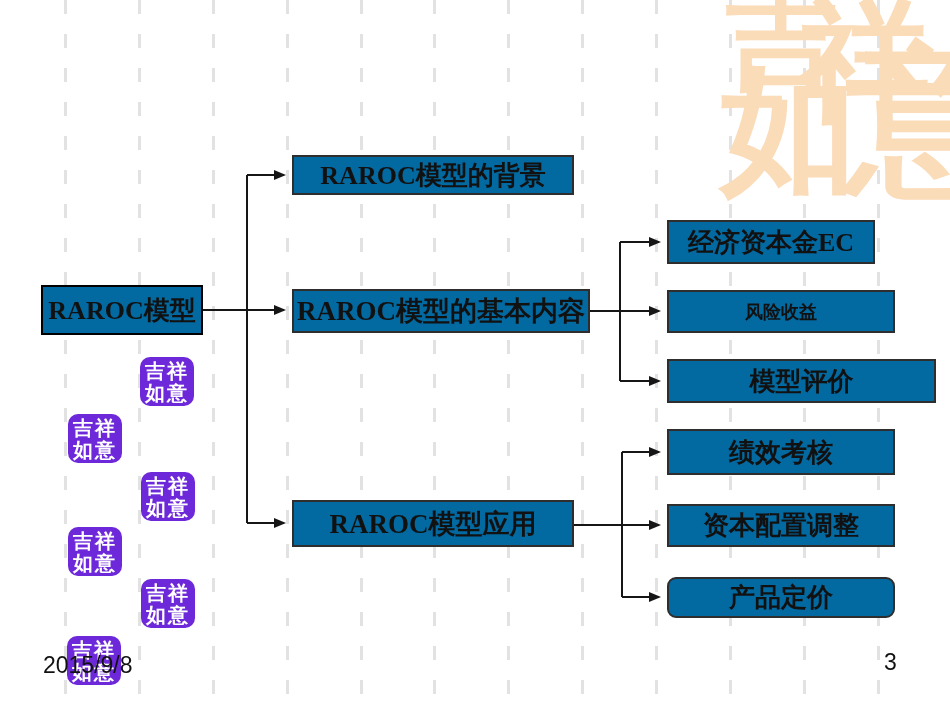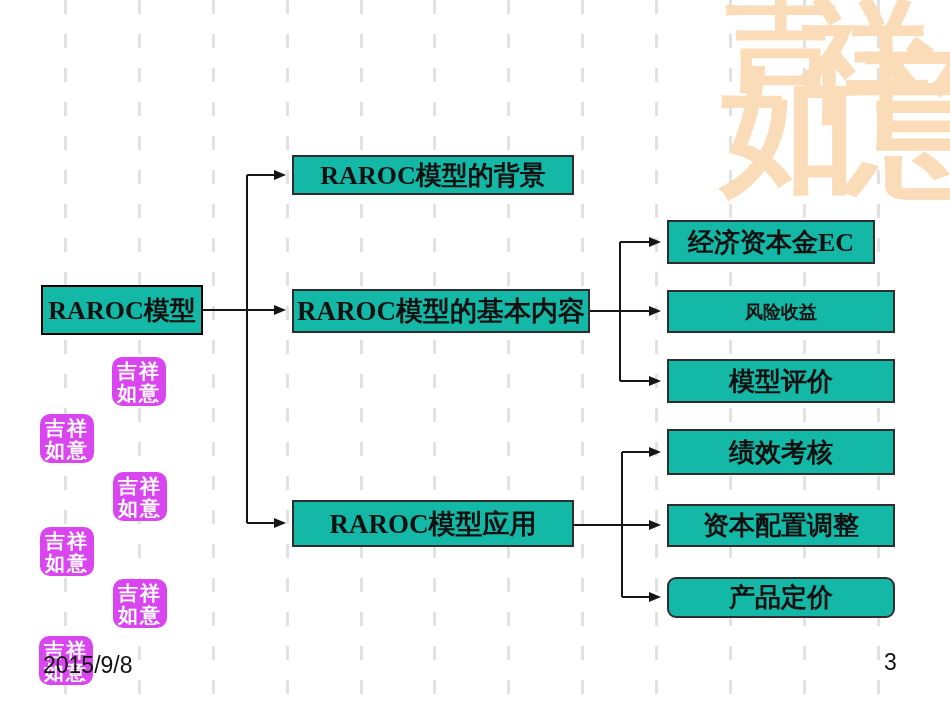--- a/index.html
+++ b/index.html
@@ -8,44 +8,45 @@
     overflow:hidden;font-family:"Liberation Serif","DejaVu Serif",serif;
   }
   
   .guide{
     position:absolute;top:0;bottom:0;width:3px;
     background-image:repeating-linear-gradient(to bottom,#e2e2e2 0 14px,transparent 14px 34px);
   }
   
   .stamp{
     position:absolute;width:52px;height:49px;border-radius:10px;
-    background:#d946ef;color:#ffffff;font-weight:bold;
+    background:#6d28d9;color:#ffffff;font-weight:bold;
     font-size:20px;line-height:22px;text-align:center;
     padding-top:3px;box-sizing:border-box;
     width:54px;word-break:break-all;letter-spacing:2px;
     font-family:Liberation Sans, sans-serif;
+    margin-left:28px;
   }
   .big-char{
     position:absolute;color:#fbdcb9;font-weight:bold;line-height:1;
     font-family:"Liberation Serif",serif;user-select:none;
   }
   
   .dbox{
-    position:absolute;background:#14b8a6;border:2px solid #2e2e2e;
+    position:absolute;background:#0369a1;border:2px solid #2e2e2e;
     display:flex;align-items:center;justify-content:center;
     font-weight:bold;color:#111;box-sizing:border-box;
     font-family:"Liberation Serif","DejaVu Serif",serif;
   }
   .root{left:41px;top:285px;width:162px;height:50px;font-size:26px;border-color:#000;}
   .mid1{left:292px;top:155px;width:282px;height:40px;font-size:26px;}
   .mid2{left:292px;top:289px;width:298px;height:44px;font-size:27px;}
   .mid3{left:292px;top:500px;width:282px;height:47px;font-size:27px;}
   .r1{left:667px;top:220px;width:208px;height:44px;font-size:26px;}
   .r2{left:667px;top:290px;width:228px;height:43px;font-size:18px;}
-  .r3{left:667px;top:359px;width:228px;height:44px;font-size:26px;}
+  .r3{left:667px;top:359px;width:269px;height:44px;font-size:26px;}
   .r4{left:667px;top:429px;width:228px;height:46px;font-size:26px;}
   .r5{left:667px;top:504px;width:228px;height:43px;font-size:26px;}
   .r6{left:667px;top:577px;width:228px;height:41px;font-size:26px;border-radius:9px;}
   .slide-title{
     position:absolute;left:322px;top:44px;font-size:60px;font-weight:bold;
     color:#de1313;letter-spacing:2px;font-family:"Liberation Serif",serif;
   }
   .footer-date{
     position:absolute;left:43px;top:652px;font-size:23px;color:#111;
     font-family:"Liberation Sans","DejaVu Sans",sans-serif;

